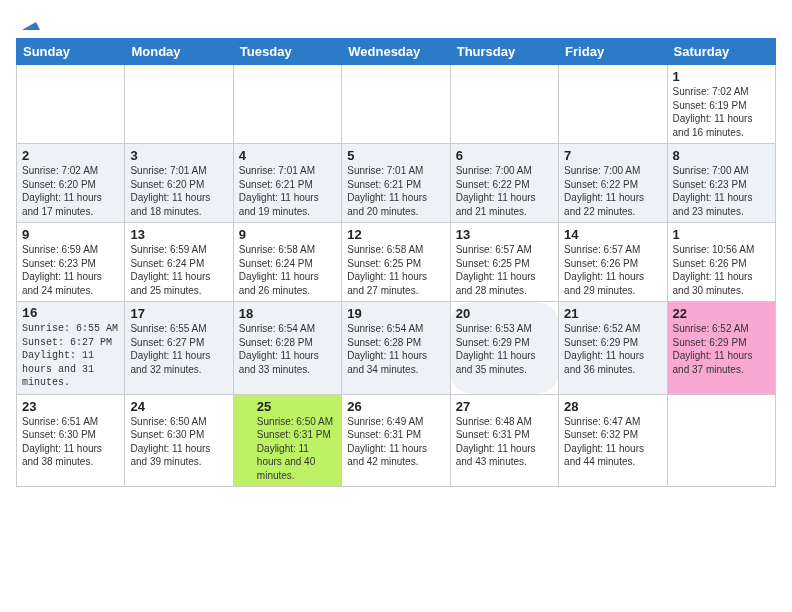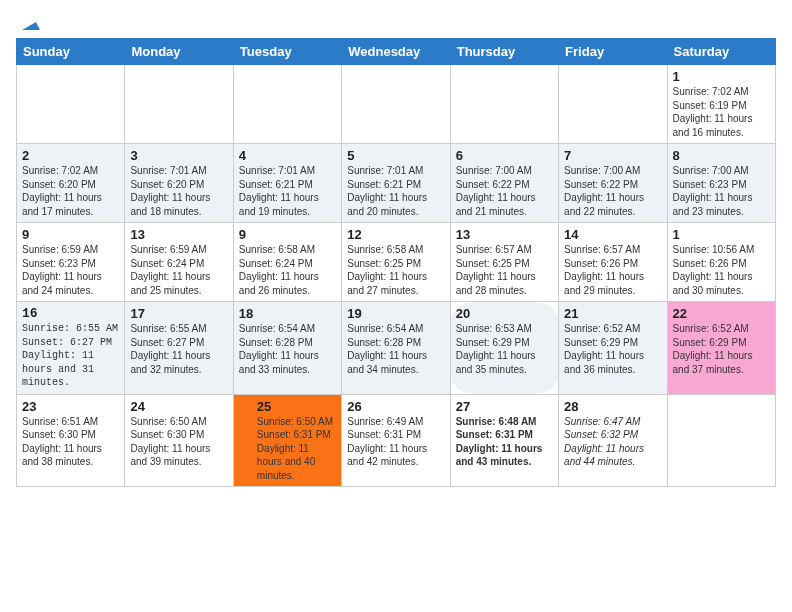--- a/index.html
+++ b/index.html
@@ -279,40 +279,40 @@
           <div class="day-info" style="white-space: pre-line;">Sunrise: 6:51 AM
 Sunset: 6:30 PM
 Daylight: 11 hours and 38 minutes.</div>
         </td>
         <td style="background-color: rgb(255, 255, 255);">
           <span class="day-num">24</span>
           <div class="day-info" style="white-space: pre-line;">Sunrise: 6:50 AM
 Sunset: 6:30 PM
 Daylight: 11 hours and 39 minutes.</div>
         </td>
-        <td style="background-color: #f97316; padding-left: 23px;">
+        <td style="background-color: #bef264; padding-left: 23px;">
           <span class="day-num">25</span>
           <div class="day-info" style="white-space: pre-line;">Sunrise: 6:50 AM
 Sunset: 6:31 PM
 Daylight: 11 hours and 40 minutes.</div>
         </td>
         <td style="background-color: rgb(255, 255, 255);">
           <span class="day-num">26</span>
           <div class="day-info" style="white-space: pre-line;">Sunrise: 6:49 AM
 Sunset: 6:31 PM
 Daylight: 11 hours and 42 minutes.</div>
         </td>
         <td style="background-color: rgb(255, 255, 255);">
           <span class="day-num">27</span>
-          <div class="day-info" style="white-space: pre-line; font-weight: bold;">Sunrise: 6:48 AM
+          <div class="day-info" style="white-space: pre-line;">Sunrise: 6:48 AM
 Sunset: 6:31 PM
 Daylight: 11 hours and 43 minutes.</div>
         </td>
         <td style="background-color: rgb(255, 255, 255);">
           <span class="day-num">28</span>
-          <div class="day-info" style="white-space: pre-line; font-style: italic;">Sunrise: 6:47 AM
+          <div class="day-info" style="white-space: pre-line;">Sunrise: 6:47 AM
 Sunset: 6:32 PM
 Daylight: 11 hours and 44 minutes.</div>
         </td>
         <td class="empty-cell" style="background-color: rgb(255, 255, 255);"></td>
       </tr>
     </tbody>
 </table>
 
 </body></html>

